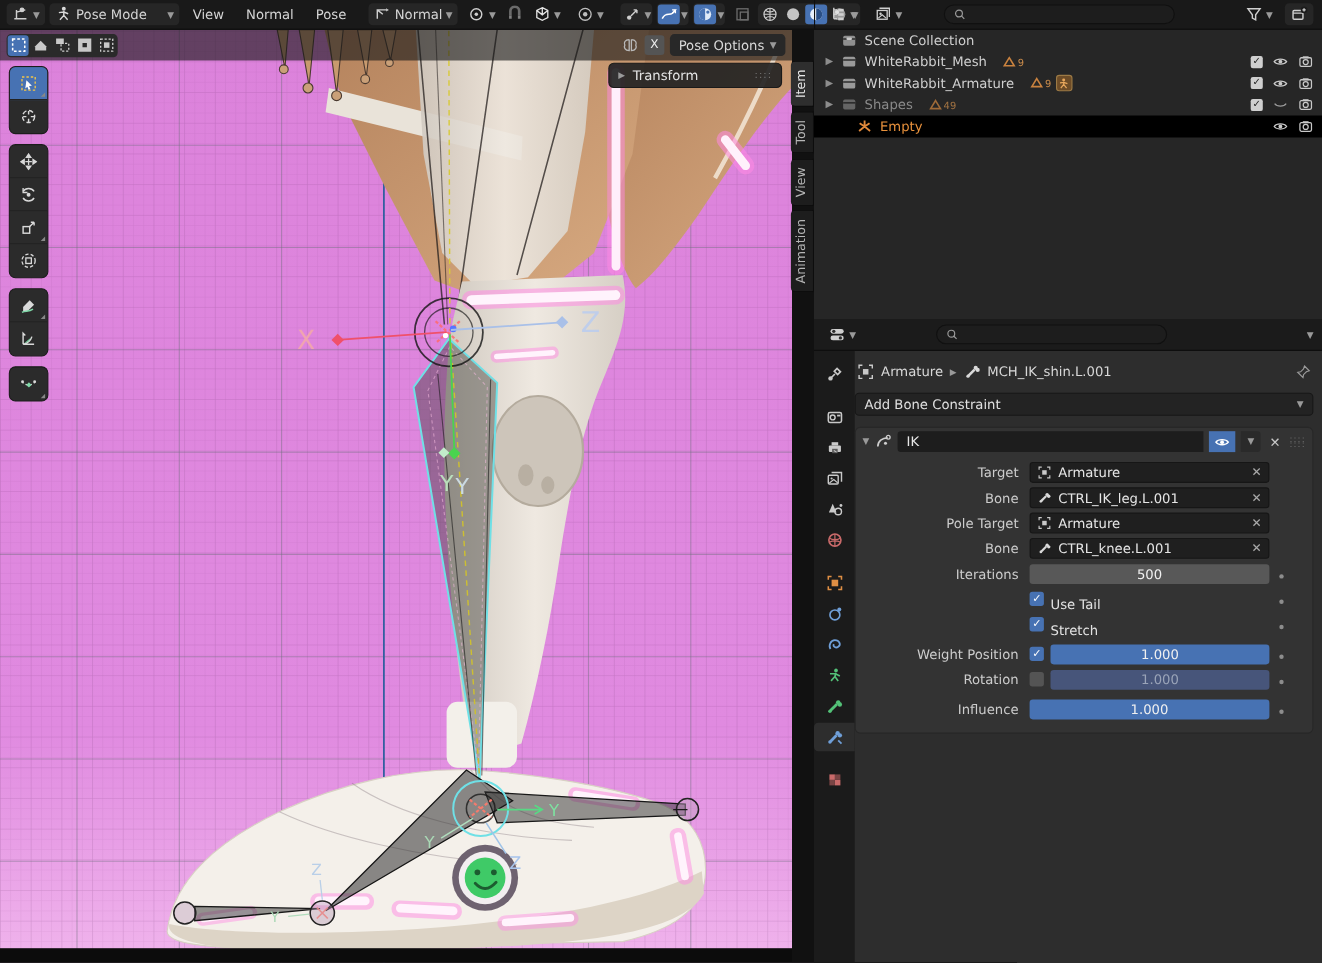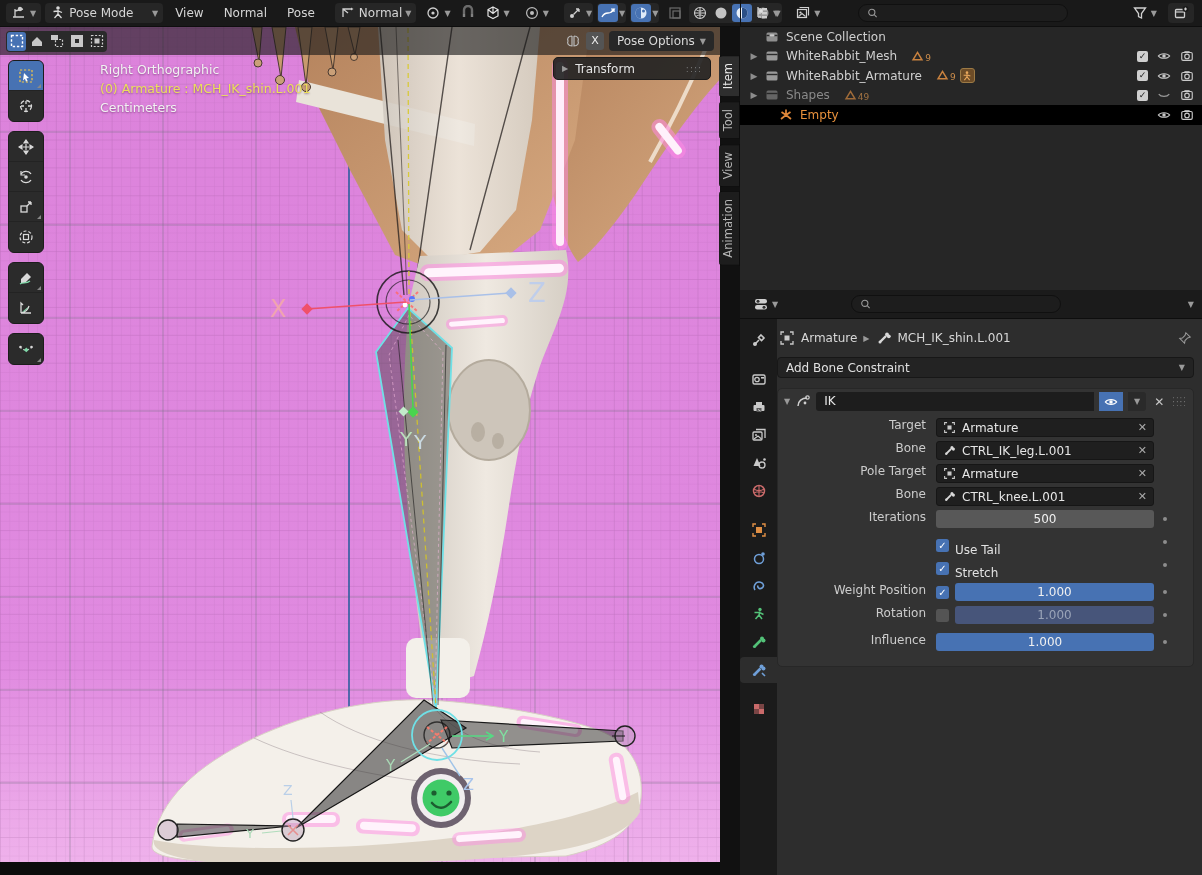--- a/index.html
+++ b/index.html
@@ -88,21 +88,21 @@
   .add-btn .chev { margin-left:auto; }
 
   .con-panel { background:#333333; border:1px solid #272727; border-radius:5px; padding-bottom:10px; }
   .con-head { display:flex; align-items:center; height:25px; padding:0 6px; gap:5px; }
   .name-field { flex:1; background:#1d1d1d; border-radius:3px 0 0 3px; height:19px; line-height:19px; padding:0 8px; color:#e8e8e8; }
   .eye-btn { width:24px; height:19px; background:#4772b3; display:flex; align-items:center; justify-content:center; }
   .extras-btn { width:18px; height:19px; background:#2a2a2a; border-radius:0 3px 3px 0; display:flex; align-items:center; justify-content:center; }
   .close-x { color:#c8c8c8; font-size:12px; padding:0 3px; }
 
   .con-rows { padding:4px 4px 0 0; }
-  .crow { display:flex; align-items:flex-start; height:23px; }
+  .crow { display:flex; align-items:center; height:23px; }
   .crow .clabel { width:158px; text-align:right; padding-right:10px; color:#cccccc; }
   .crow .widget { width:218px; display:flex; align-items:center; }
   .crow .dotcol { width:22px; text-align:center; }
   .dot { display:inline-block; width:4px; height:4px; border-radius:50%; background:#8d8d8d; }
   .field { flex:1; background:#1f1f1f; border:1px solid #161616; border-radius:3px; height:19px; display:flex; align-items:center; gap:6px; padding:0 6px; color:#e6e6e6; }
   .field .fx { margin-left:auto; color:#aaa; font-size:11px; }
   .slider { flex:1; background:#585858; border-radius:3px; height:18px; text-align:center; line-height:18px; color:#f0f0f0; }
   .slider.blue { background:#4772b3; }
   .slider.dimblue { background:#47557a; color:#9aa4b8; }
   .cbx { width:13px; height:13px; border-radius:2.5px; background:#545454; margin-right:6px; flex:0 0 auto; }
@@ -406,25 +406,20 @@
               <path d="M2 6 C5 10 11 10 14 6" fill="none" stroke="#cfcfcf" stroke-width="1.1" stroke-dasharray="2 2"></path>
               <rect x="6.6" y="7.2" width="3.4" height="3.4" transform="rotate(45 8.3 8.9)" fill="#7fd8a8"></rect>
               <circle cx="2.5" cy="6" r="1.3" fill="#d9d9d9"></circle>
               <circle cx="13.5" cy="6" r="1.3" fill="#d9d9d9"></circle>
             </svg>
           <span class="corner"></span>
         </div>
       </div>
     </div>
 
-    <div class="vp-info">
-      <div class="white">Right Orthographic</div>
-      <div class="yellow">(0) Armature : MCH_IK_shin.L.001</div>
-      <div class="white">Centimeters</div>
-    </div>
 
     <div class="transform-panel">
       <span class="chev">▶</span>
       <span>Transform</span>
       <span class="gripdots">::::</span>
     </div>
 
     <div class="vp-gutter"></div>
     <div class="side-tabs">
       <div class="side-tab active">Item</div>

